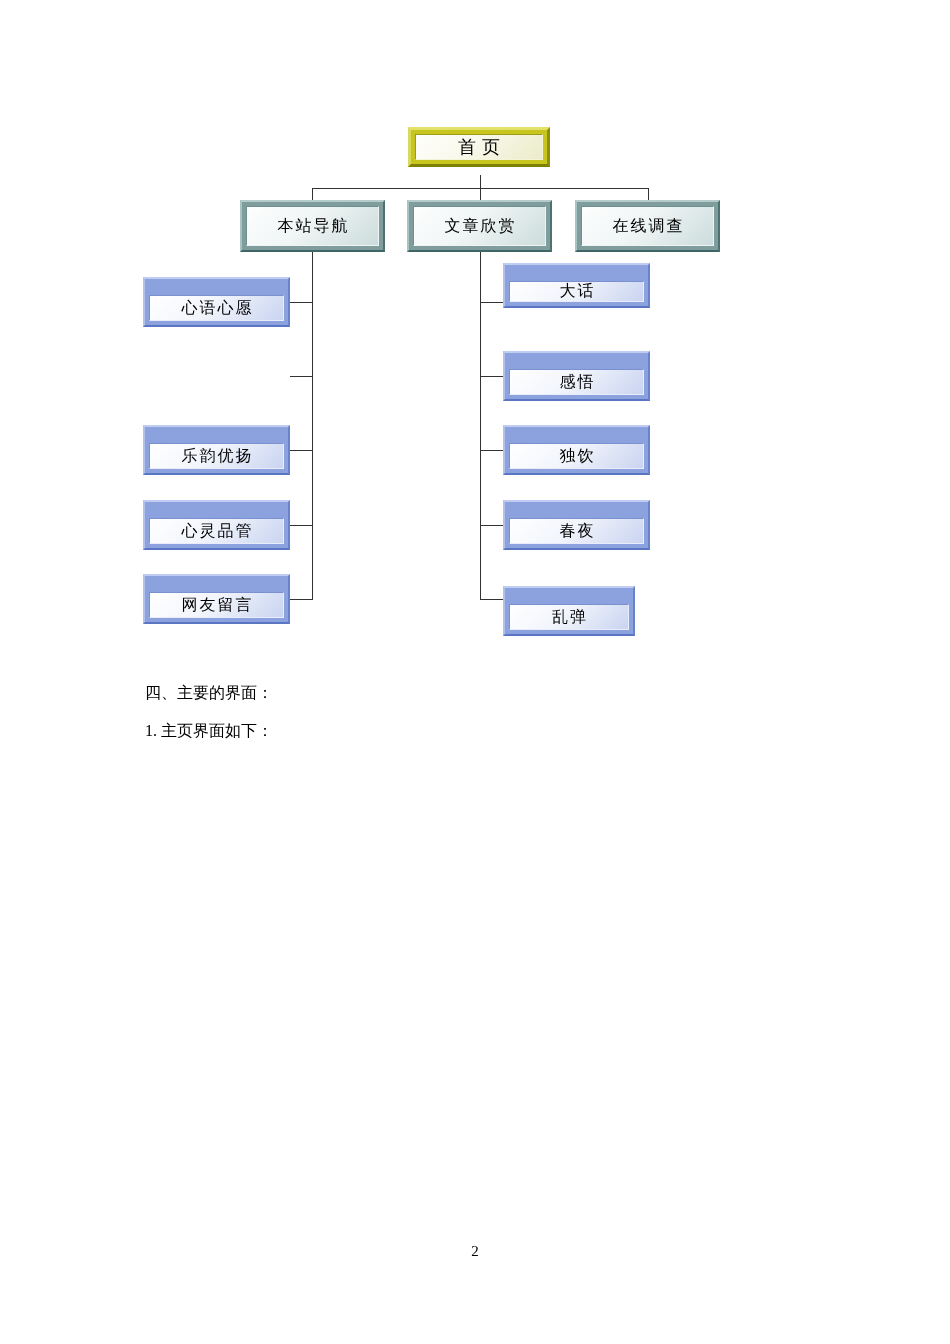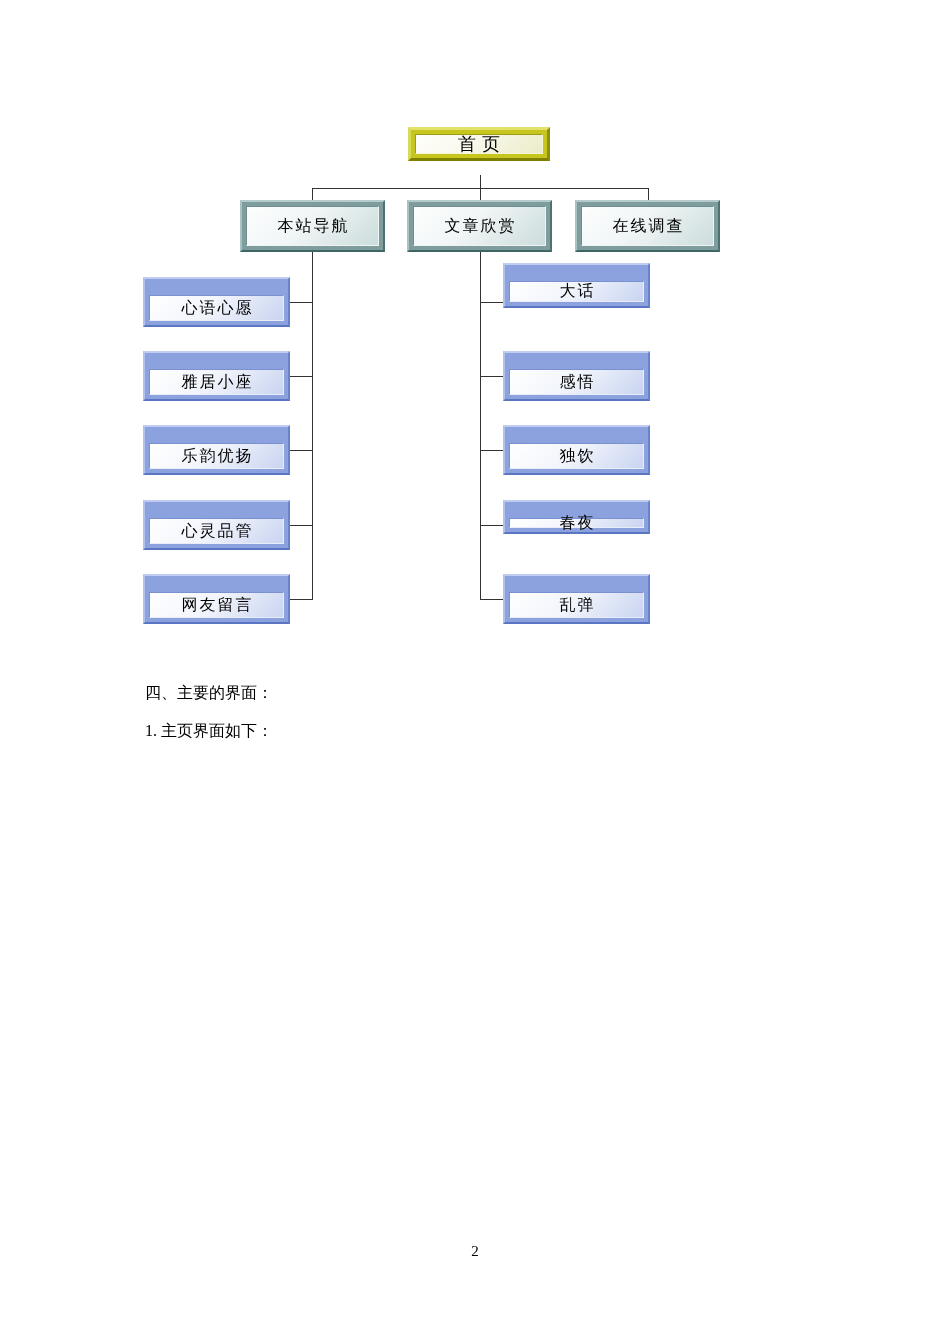--- a/index.html
+++ b/index.html
@@ -127,63 +127,60 @@
     <div class="line h" style="left:290px; top:376px; width:22px;"></div>
     <div class="line h" style="left:290px; top:450px; width:22px;"></div>
     <div class="line h" style="left:290px; top:525px; width:22px;"></div>
     <div class="line h" style="left:290px; top:599px; width:22px;"></div>
     <div class="line h" style="left:480px; top:302px; width:23px;"></div>
     <div class="line h" style="left:480px; top:376px; width:23px;"></div>
     <div class="line h" style="left:480px; top:450px; width:23px;"></div>
     <div class="line h" style="left:480px; top:525px; width:23px;"></div>
     <div class="line h" style="left:480px; top:599px; width:23px;"></div>
 
-    <div class="node root" style="left:408px; top:127px; width:142px; height:34px;">
+    <div class="node root" style="left:408px; top:127px; width:142px; height:40px;">
       <div class="inner">首页</div>
     </div>
 
     <div class="node branch" style="left:240px; top:200px; width:145px; height:52px;">
       <div class="inner">本站导航</div>
     </div>
     <div class="node branch" style="left:575px; top:200px; width:145px; height:52px;">
       <div class="inner">在线调查</div>
     </div>
     <div class="node branch" style="left:407px; top:200px; width:145px; height:52px;">
       <div class="inner">文章欣赏</div>
     </div>
 
     <div class="node leaf" style="left:143px; top:277px; width:147px; height:50px;">
       <div class="inner">心语心愿</div>
-    </div>
-    <div class="node leaf" style="left:143px; top:351px; width:147px; height:50px;">
-      <div class="inner">雅居小座</div>
     </div>
     <div class="node leaf" style="left:143px; top:425px; width:147px; height:50px;">
       <div class="inner">乐韵优扬</div>
     </div>
     <div class="node leaf" style="left:143px; top:500px; width:147px; height:50px;justify-content:flex-end;">
       <div class="inner">心灵品管</div>
     </div>
     <div class="node leaf" style="left:143px; top:574px; width:147px; height:50px;">
       <div class="inner">网友留言</div>
     </div>
 
     <div class="node leaf" style="left:503px; top:263px; width:147px; height:45px;">
       <div class="inner">大话</div>
     </div>
     <div class="node leaf" style="left:503px; top:351px; width:147px; height:50px;text-align:right;">
       <div class="inner">感悟</div>
     </div>
     <div class="node leaf" style="left:503px; top:425px; width:147px; height:50px;">
       <div class="inner">独饮</div>
     </div>
-    <div class="node leaf" style="left:503px; top:500px; width:147px; height:34px;">
+    <div class="node leaf" style="left:503px; top:500px; width:147px; height:50px;">
       <div class="inner">春夜</div>
     </div>
-    <div class="node leaf" style="left:503px; top:574px; width:147px; height:50px;">
+    <div class="node leaf" style="left:503px; top:586px; width:132px; height:50px;">
       <div class="inner">乱弹</div>
     </div>
   </div>
 
   <div class="body-line l1">四、主要的界面：</div>
   <div class="body-line l2">1. 主页界面如下：</div>
 
   <div class="page-number">2</div>
 </div>
 

